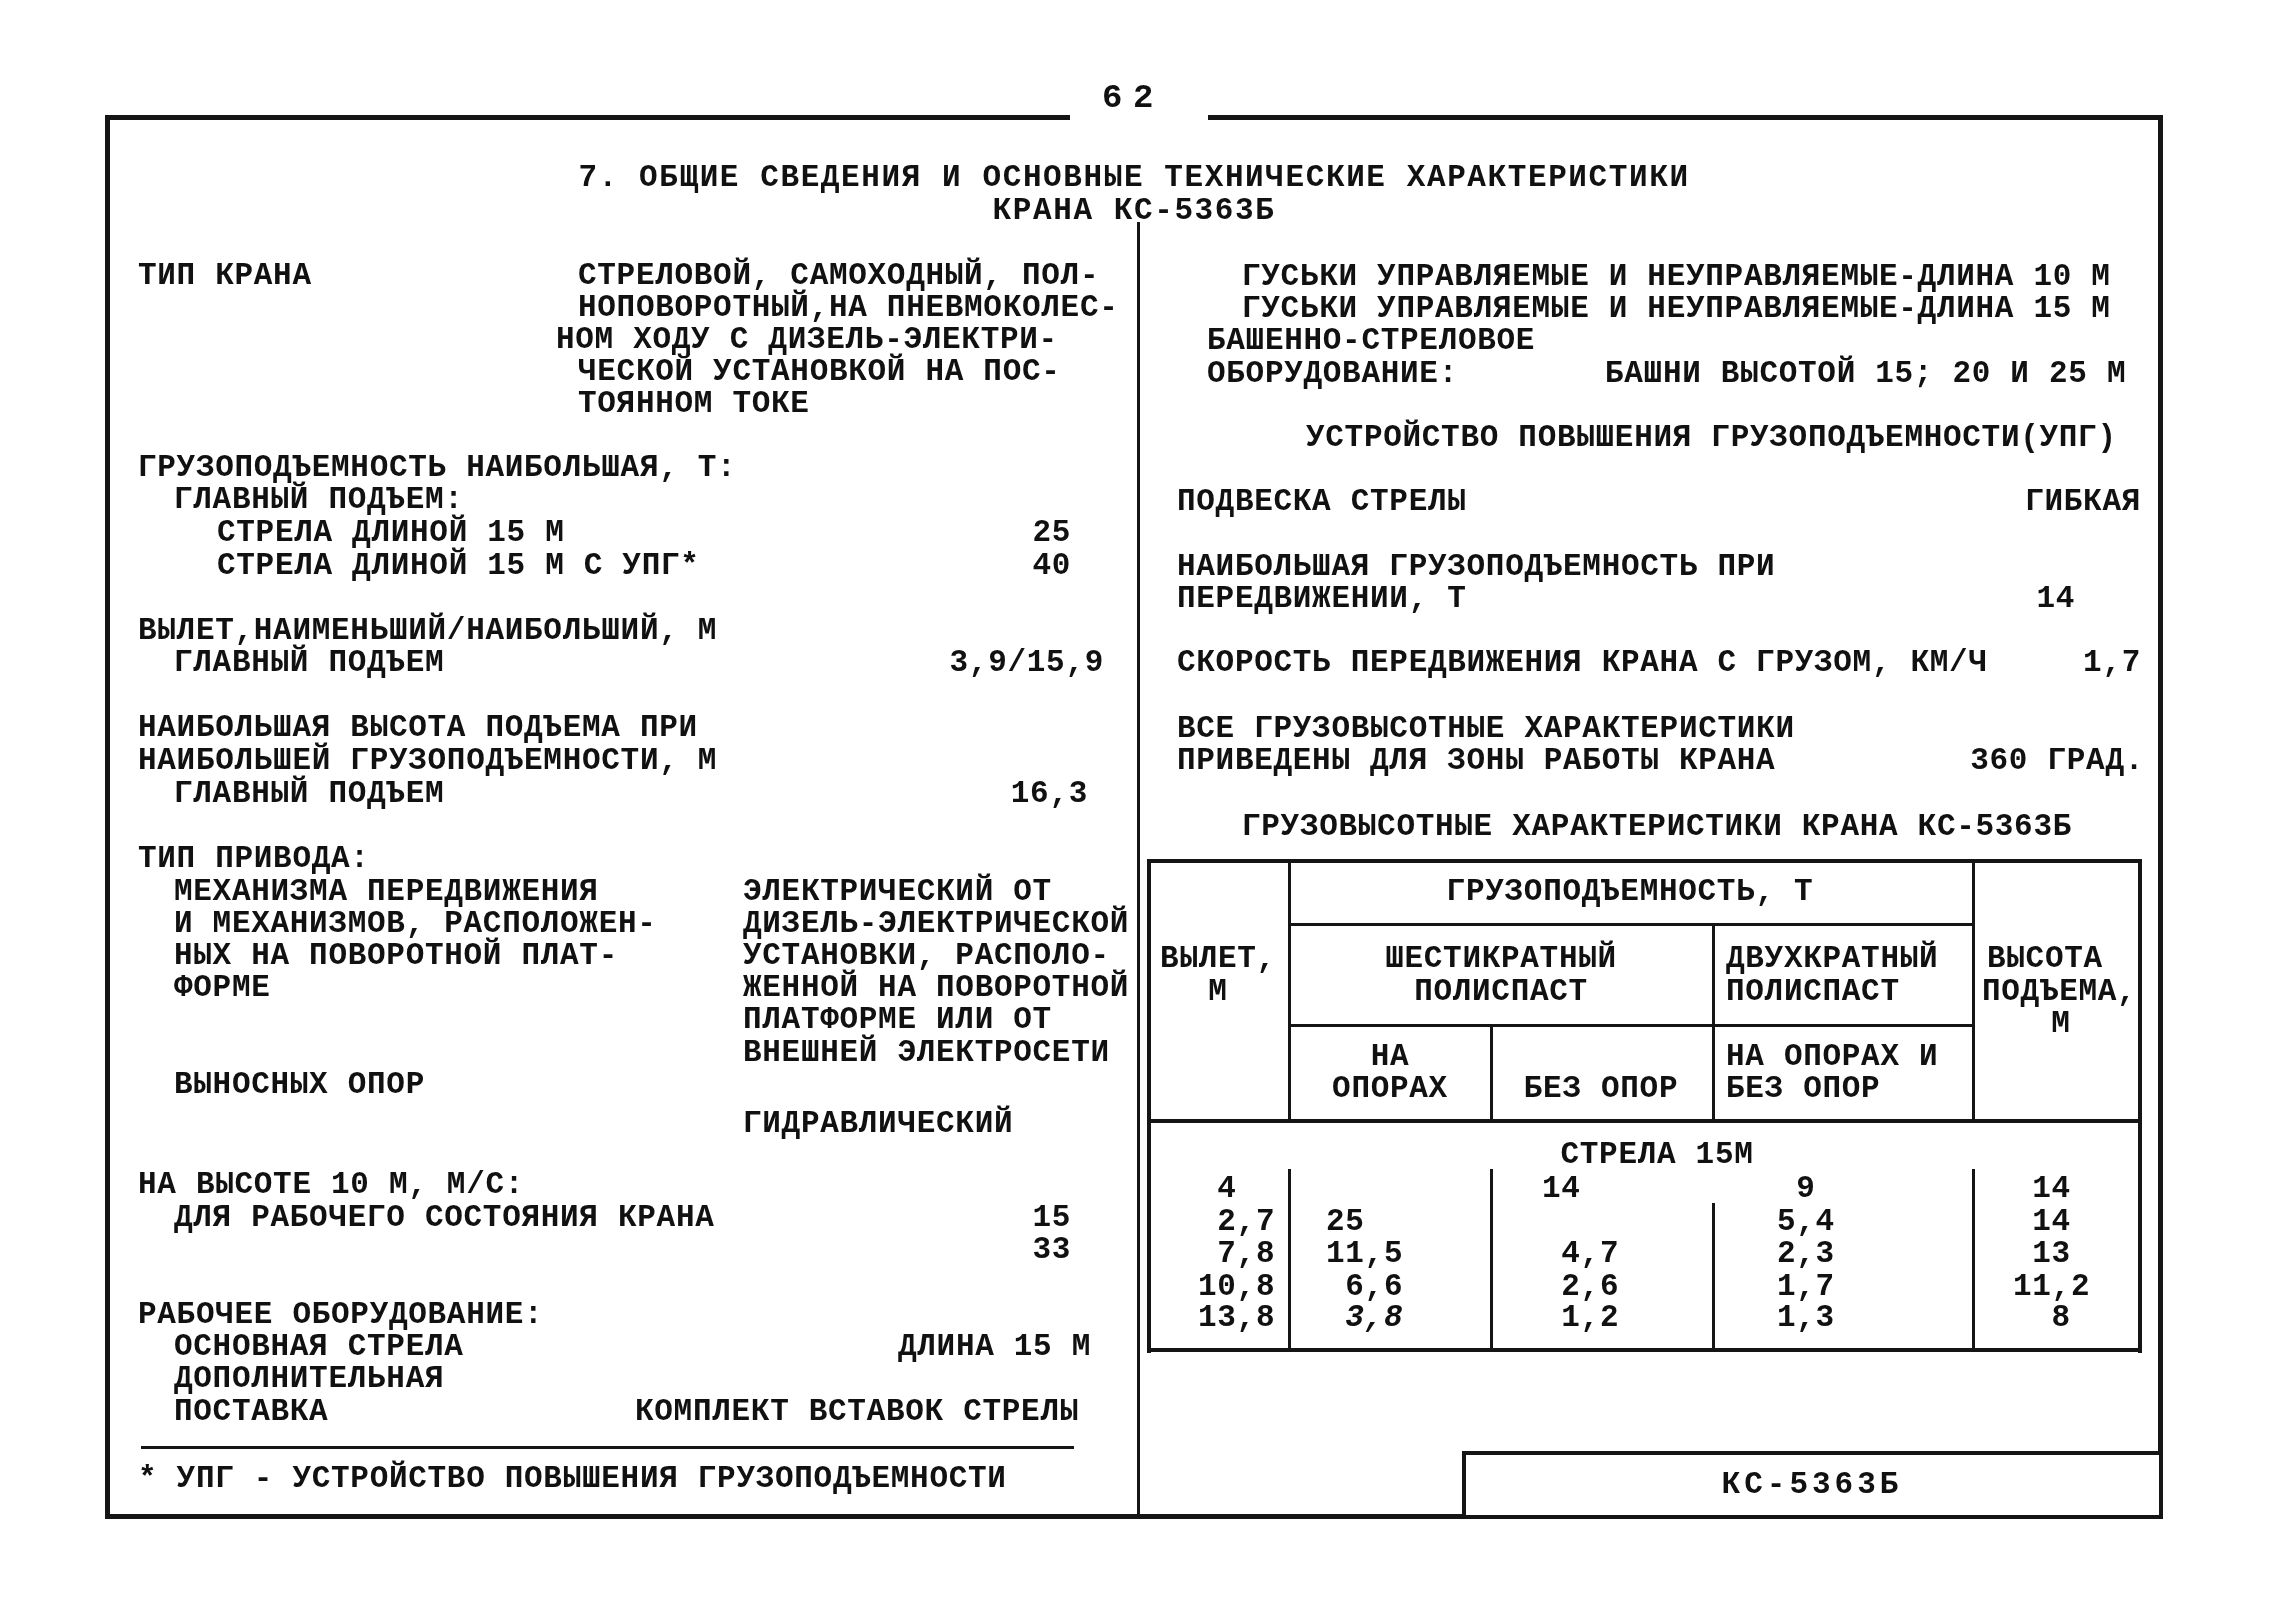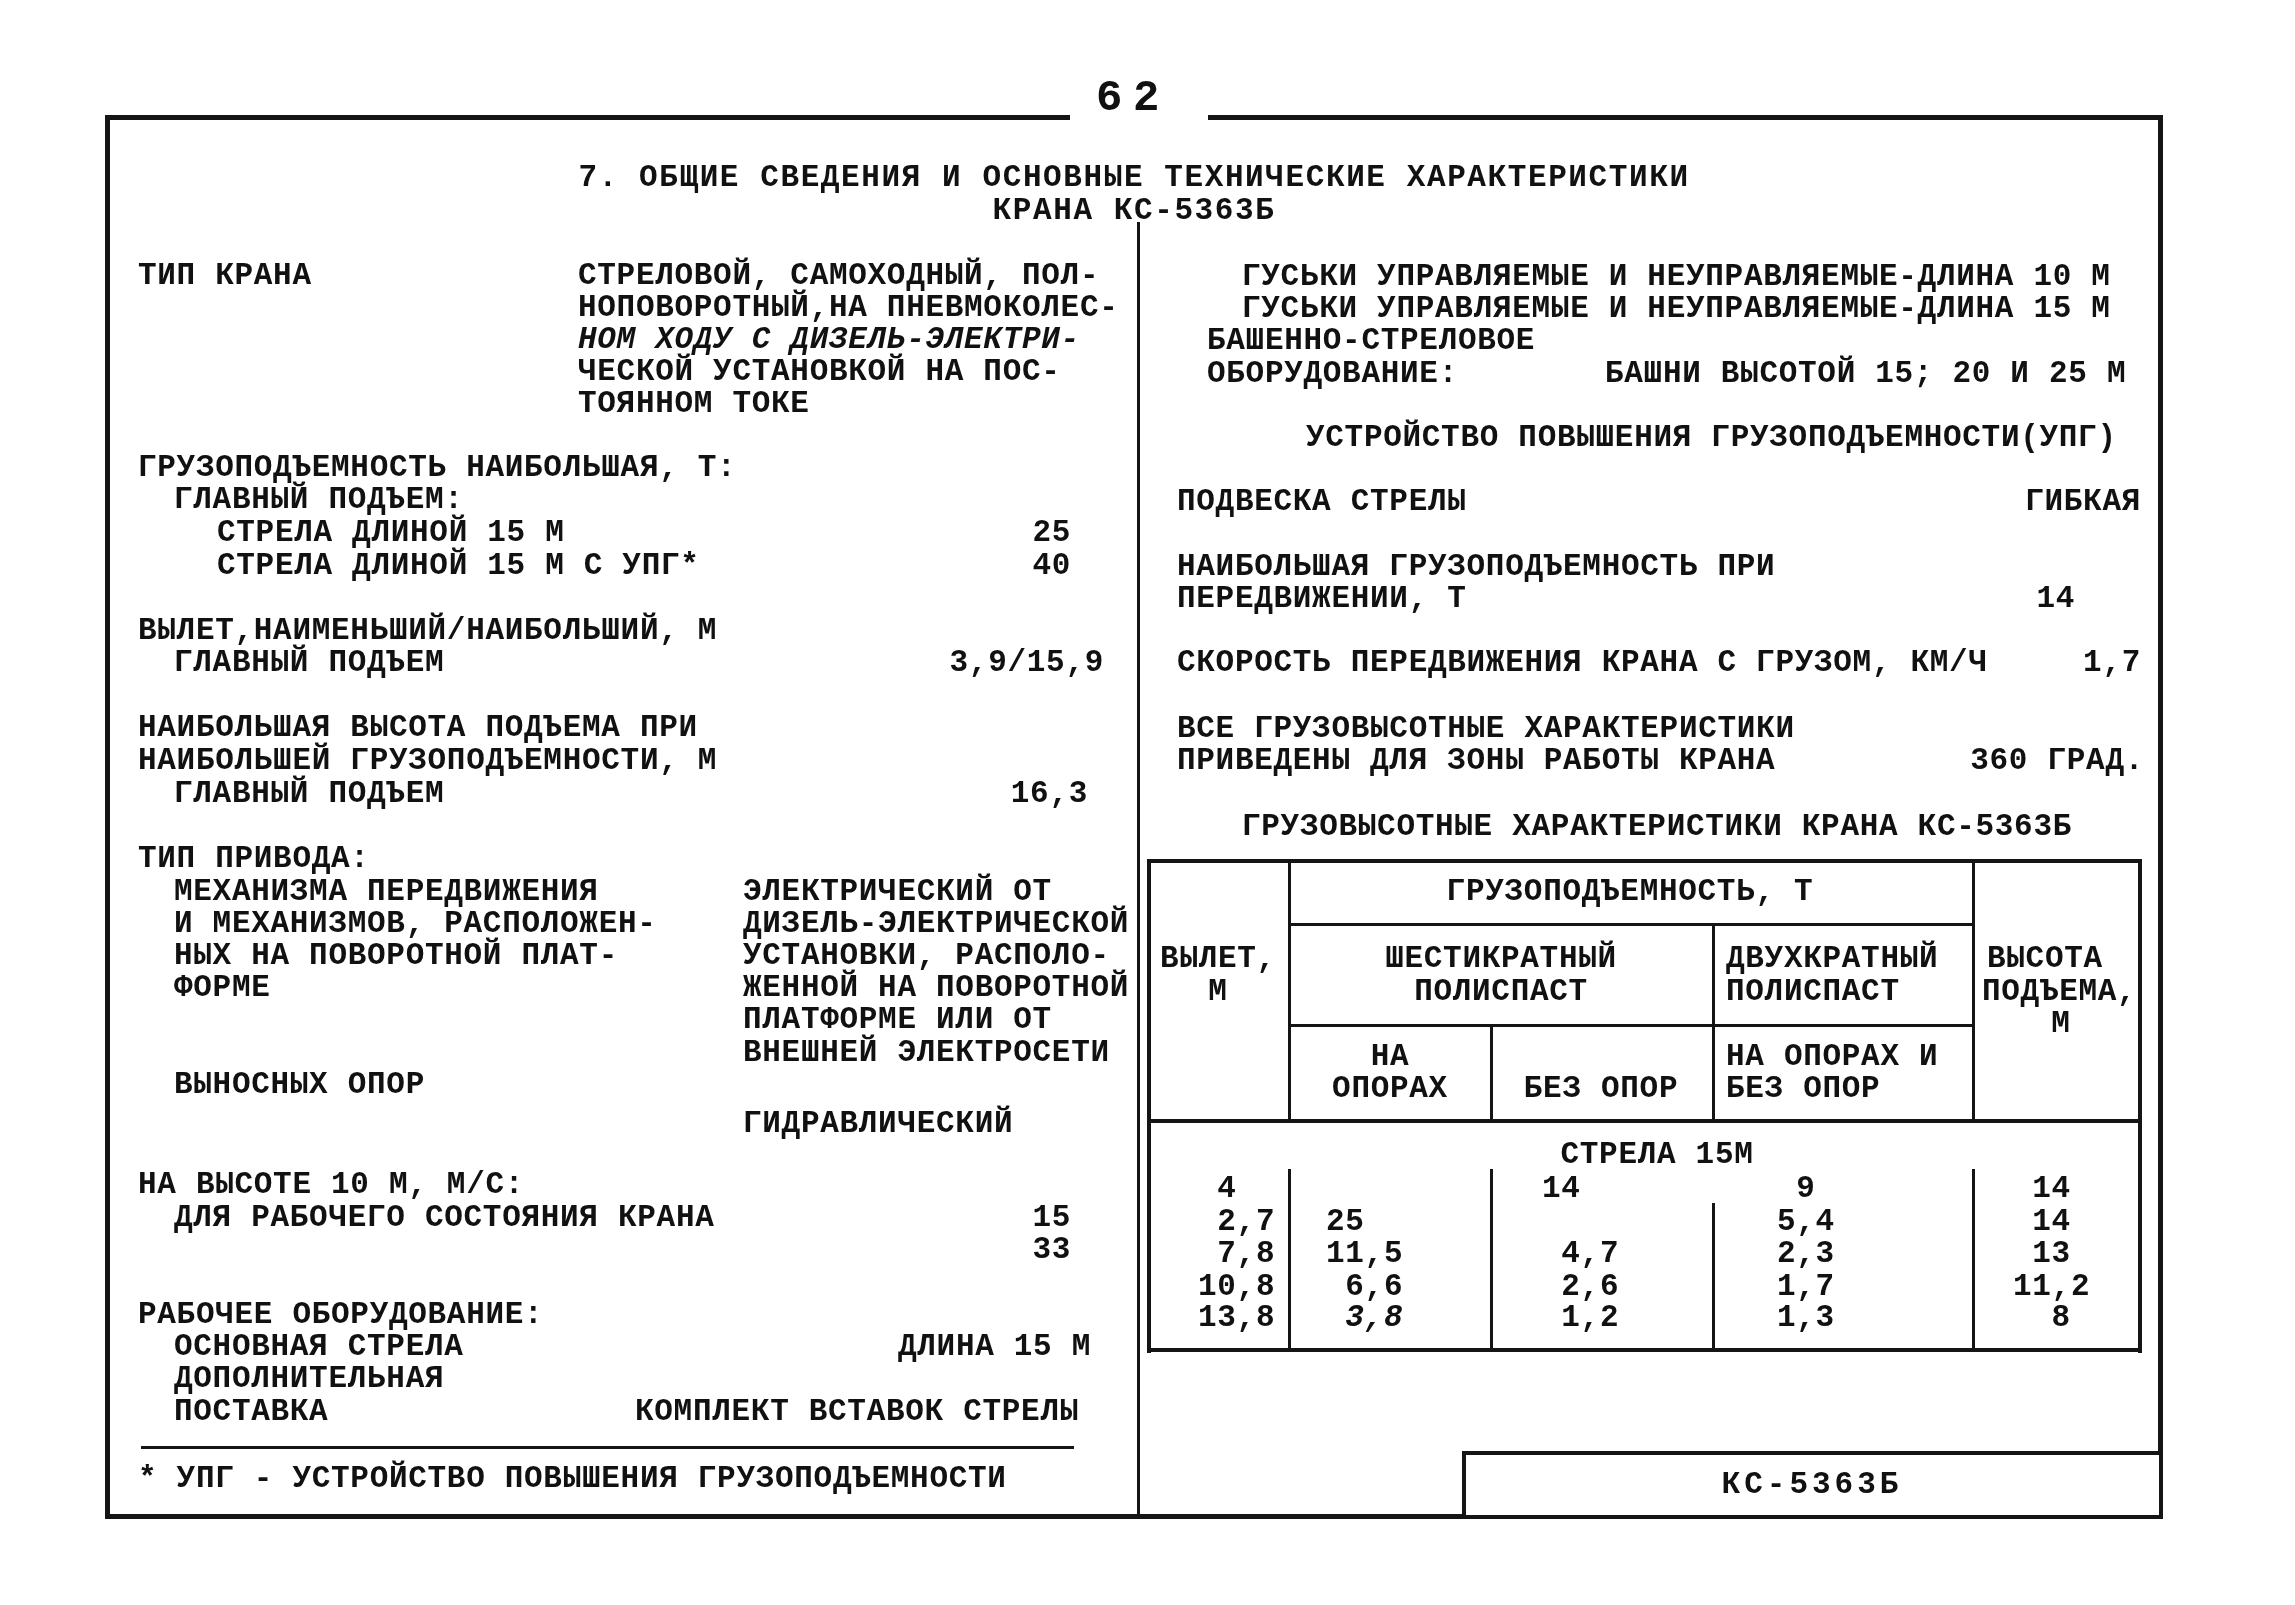--- a/index.html
+++ b/index.html
@@ -3,21 +3,21 @@
 <meta charset="utf-8">
 <style>
   html,body{margin:0;padding:0;background:#ffffff;}
   .page{position:relative;width:2295px;height:1606px;background:#ffffff;overflow:hidden;
         font-family:"Liberation Mono","DejaVu Sans Mono",monospace;color:#111;}
   .t{position:absolute;white-space:pre;font-weight:700;font-size:31px;line-height:31px;
      letter-spacing:0.7px;color:#111;}
   .c{transform:translateX(-50%);}
   .r{transform:translateX(-100%);}
   .ls2{letter-spacing:1.6px;}
-  .pn{font-size:44px;letter-spacing:10.5px;}
+  .pn{font-size:34px;letter-spacing:10.5px;}
   .ln{position:absolute;background:#151515;}
   .box{position:absolute;border:4px solid #151515;background:#fff;box-sizing:border-box;}
 </style>
 </head>
 <body>
 
 <div class="page">
 
   <div class="ln" style="left:105px;top:115px;width:965px;height:4.6px;"></div>
   <div class="ln" style="left:1208px;top:115px;width:954px;height:4.6px;"></div>
@@ -27,21 +27,21 @@
   <div class="ln" style="left:1137px;top:222px;width:3.3px;height:1295px;"></div>
 
   <div class="t c pn" style="left:1133px;top:83px;">62</div>
 
   <div class="t c ls2" style="left:1134px;top:162px;">7. ОБЩИЕ СВЕДЕНИЯ И ОСНОВНЫЕ ТЕХНИЧЕСКИЕ ХАРАКТЕРИСТИКИ</div>
   <div class="t c ls2" style="left:1134px;top:195px;">КРАНА КС-5363Б</div>
 
   <div class="t" style="left:138px;top:260px;">ТИП КРАНА</div>
   <div class="t" style="left:578px;top:260px;">СТРЕЛОВОЙ, САМОХОДНЫЙ, ПОЛ-</div>
   <div class="t" style="left:578px;top:292px;">НОПОВОРОТНЫЙ,НА ПНЕВМОКОЛЕС-</div>
-  <div class="t" style="left:578px;top:324px;font-style:italic;">НОМ ХОДУ С ДИЗЕЛЬ-ЭЛЕКТРИ-</div>
+  <div class="t" style="left:556px;top:324px;">НОМ ХОДУ С ДИЗЕЛЬ-ЭЛЕКТРИ-</div>
   <div class="t" style="left:578px;top:356px;">ЧЕСКОЙ УСТАНОВКОЙ НА ПОС-</div>
   <div class="t" style="left:578px;top:388px;">ТОЯННОМ ТОКЕ</div>
 
   <div class="t" style="left:138px;top:452px;">ГРУЗОПОДЪЕМНОСТЬ НАИБОЛЬШАЯ, Т:</div>
   <div class="t" style="left:174px;top:484px;">ГЛАВНЫЙ ПОДЪЕМ:</div>
   <div class="t" style="left:217px;top:517px;">СТРЕЛА ДЛИНОЙ 15 М</div>
   <div class="t r" style="left:1071px;top:517px;">25</div>
   <div class="t" style="left:217px;top:550px;">СТРЕЛА ДЛИНОЙ 15 М С УПГ*</div>
   <div class="t r" style="left:1071px;top:550px;">40</div>
 

